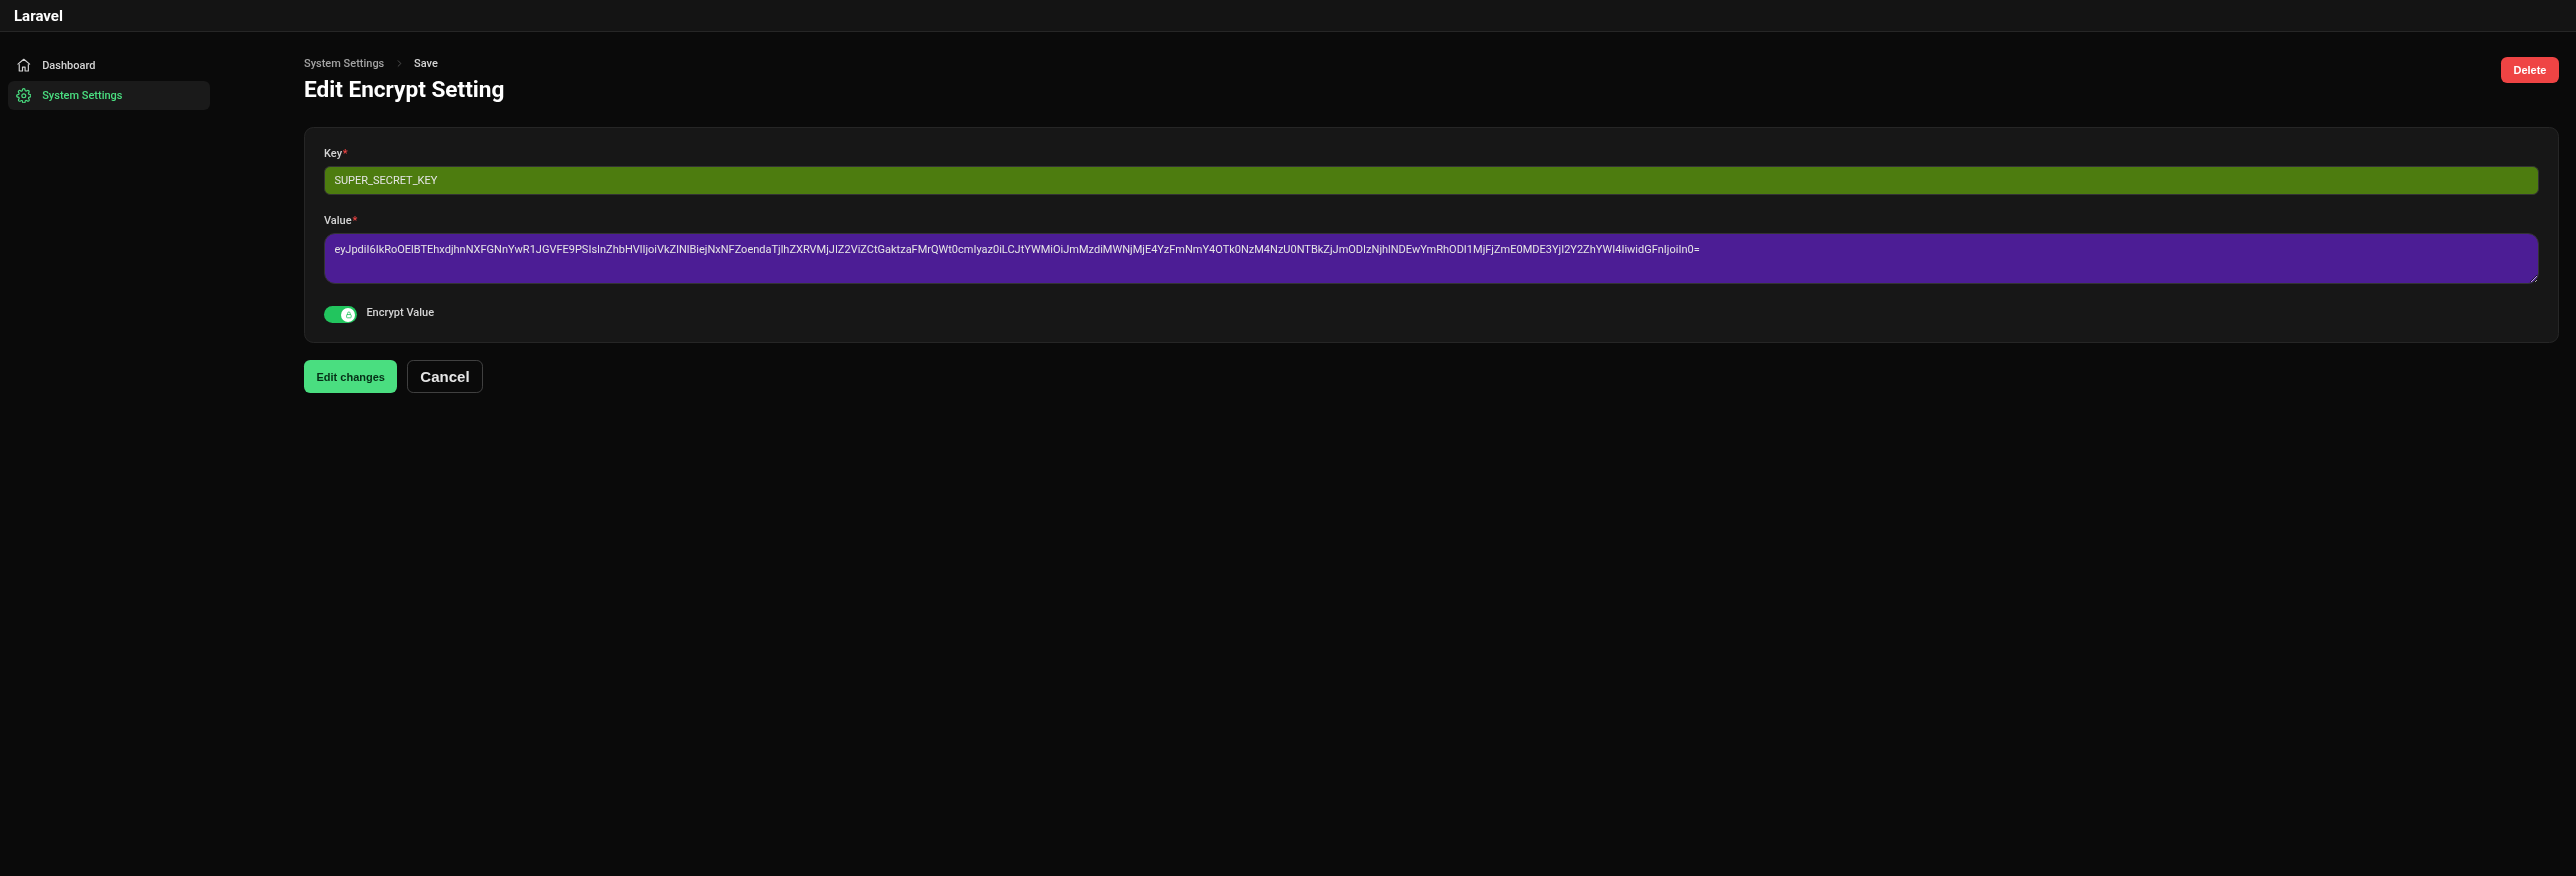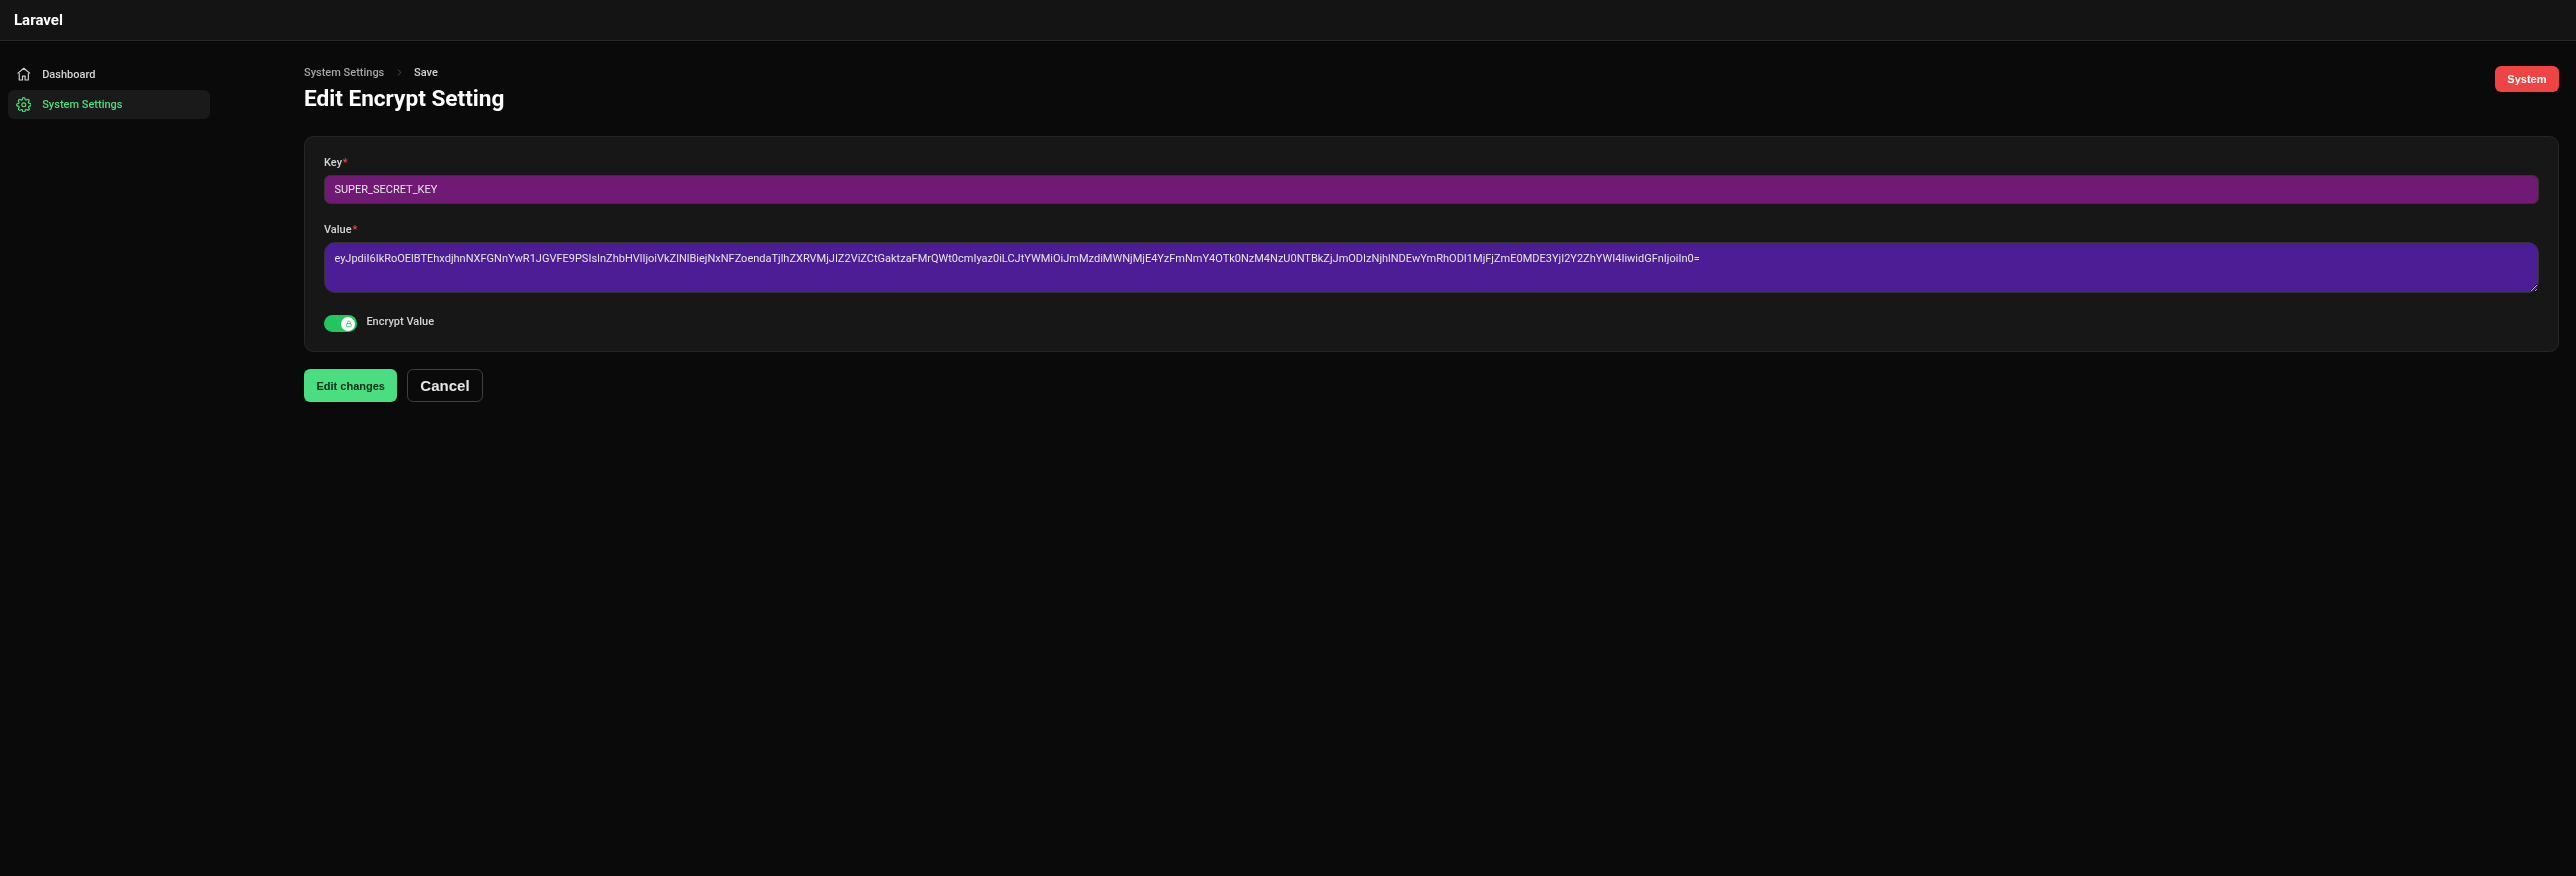--- a/index.html
+++ b/index.html
@@ -8,21 +8,21 @@
       box-sizing: border-box;
     }
     body {
       background: #0a0a0a;
       color: #e5e5e5;
       font-family: -apple-system, BlinkMacSystemFont, "Segoe UI", Roboto, "Helvetica Neue", Arial, sans-serif;
       font-size: 11px;
       min-height: 100vh;
     }
     .topbar {
-      height: 41px;
+      height: 32px;
       border-bottom: 0.8px solid #262626;
       display: flex;
       align-items: center;
       padding: 0 14px;
       background: #141414;
     }
     .brand {
       font-size: 15px;
       font-weight: 700;
       color: #ffffff;
@@ -125,21 +125,21 @@
       color: #d4d4d4;
       margin-bottom: 6.2px;
       font-weight: 500;
     }
     .required {
       color: #ef4444;
       margin-left: 0.8px;
     }
     .form-input {
       width: 100%;
-      background: #701a75;
+      background: #4d7c0f;
       border: 0.8px solid #333333;
       border-radius: 6.2px;
       padding: 7px 9.4px;
       color: #e5e5e5;
       font-size: 11px;
       font-family: inherit;
     }
     .form-textarea {
       width: 100%;
       background: #4c1d95;
@@ -251,21 +251,21 @@
           <span class="breadcrumb-link">System Settings</span>
           <span class="breadcrumb-sep">
             <svg width="11" height="11" viewBox="0 0 24 24" fill="none" stroke="currentColor" stroke-width="2" stroke-linecap="round" stroke-linejoin="round">
                 <polyline points="9 18 15 12 9 6"></polyline>
               </svg>
           </span>
           <span class="breadcrumb-current">Save</span>
         </nav>
         <h1 class="page-title">Edit Encrypt Setting</h1>
       </div>
-      <button class="delete-btn">System</button>
+      <button class="delete-btn">Delete</button>
     </div>
 
     <div class="card">
       <div class="form-group">
         <label class="form-label">
           <span>Key</span><span class="required">*</span>
         </label>
         <input type="text" class="form-input" value="SUPER_SECRET_KEY" style="">
       </div>
 

